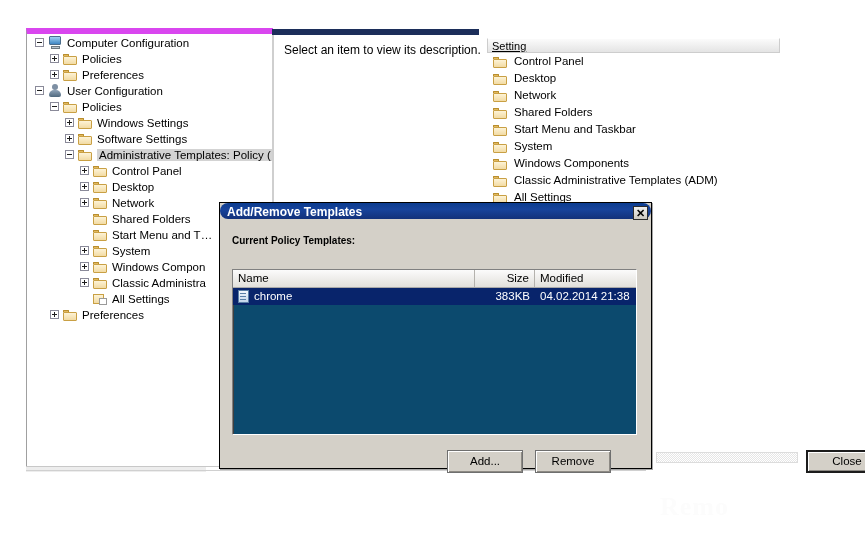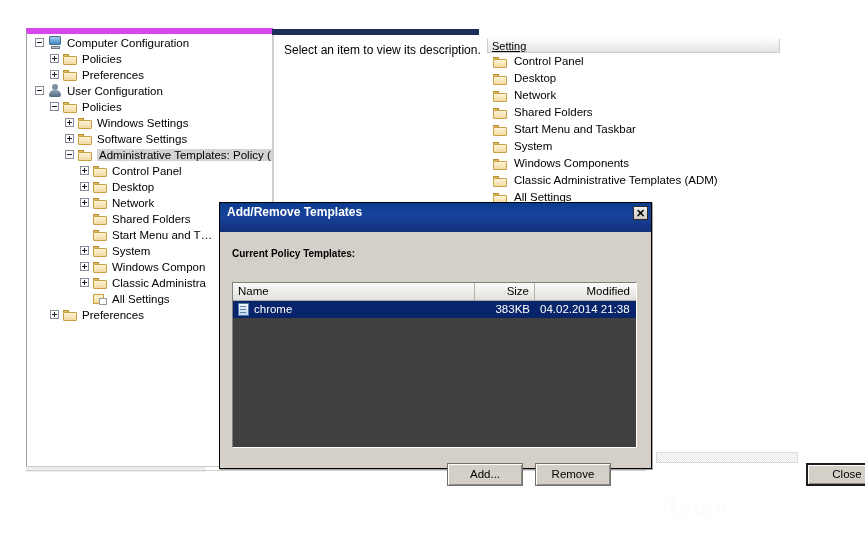--- a/index.html
+++ b/index.html
@@ -269,28 +269,29 @@
   
   #dialog {
     left: 219px; top: 202px;
     width: 431px; height: 265px;
     background: #d4d0c8;
     border: 1px solid #000000;
     box-shadow: 1px 1px 0 rgba(0,0,0,0.35);
   }
   #dialog-titlebar {
     position: relative;
-    height: 29px;
+    height: 16px;
     background: linear-gradient(#0b3c8f, #17439b 40%, #12317a);
     color: #ffffff;
     font-weight: bold;
     font-size: 12px;
     line-height: 19px;
     padding-left: 7px;
     user-select: none;
+    border-radius: 8px;
   }
   #dialog-close {
     position: absolute;
     right: 3px; top: 3px;
     width: 15px; height: 14px;
     background: linear-gradient(#f1f0ee, #cdc9c0);
     border: 1px solid #2b2b2b;
     box-sizing: border-box;
     color: #000;
     font-weight: bold;
@@ -307,21 +308,21 @@
     position: absolute;
     left: 12px; top: 16px;
     font-size: 10px;
     color: #000;
     font-weight: bold;
   }
   #listbox {
     position: absolute;
     left: 12px; top: 50px;
     width: 405px; height: 166px;
-    background: #404040;
+    background: #0c4a6e;
     border: 1px solid #808080;
     border-right-color: #ffffff;
     border-bottom-color: #ffffff;
     box-shadow: inset 1px 1px 0 #404040;
     box-sizing: border-box;
     overflow: hidden;
   }
   #list-header {
     display: flex;
     height: 17px;
@@ -332,21 +333,21 @@
   }
   #list-header .col {
     box-sizing: border-box;
     padding: 0 5px;
     border-right: 1px solid #b4b2ad;
     overflow: hidden;
     white-space: nowrap;
   }
   .col-name { width: 242px; }
   .col-size { width: 60px; text-align: right; }
-  .col-modified { width: 100px; border-right: none !important; text-align: right; }
+  .col-modified { width: 100px; border-right: none !important; }
 
   .list-row {
     display: flex;
     height: 17px;
     line-height: 17px;
     font-size: 11.5px;
   }
   .list-row.selected {
     background: #08246b;
     color: #ffffff;

